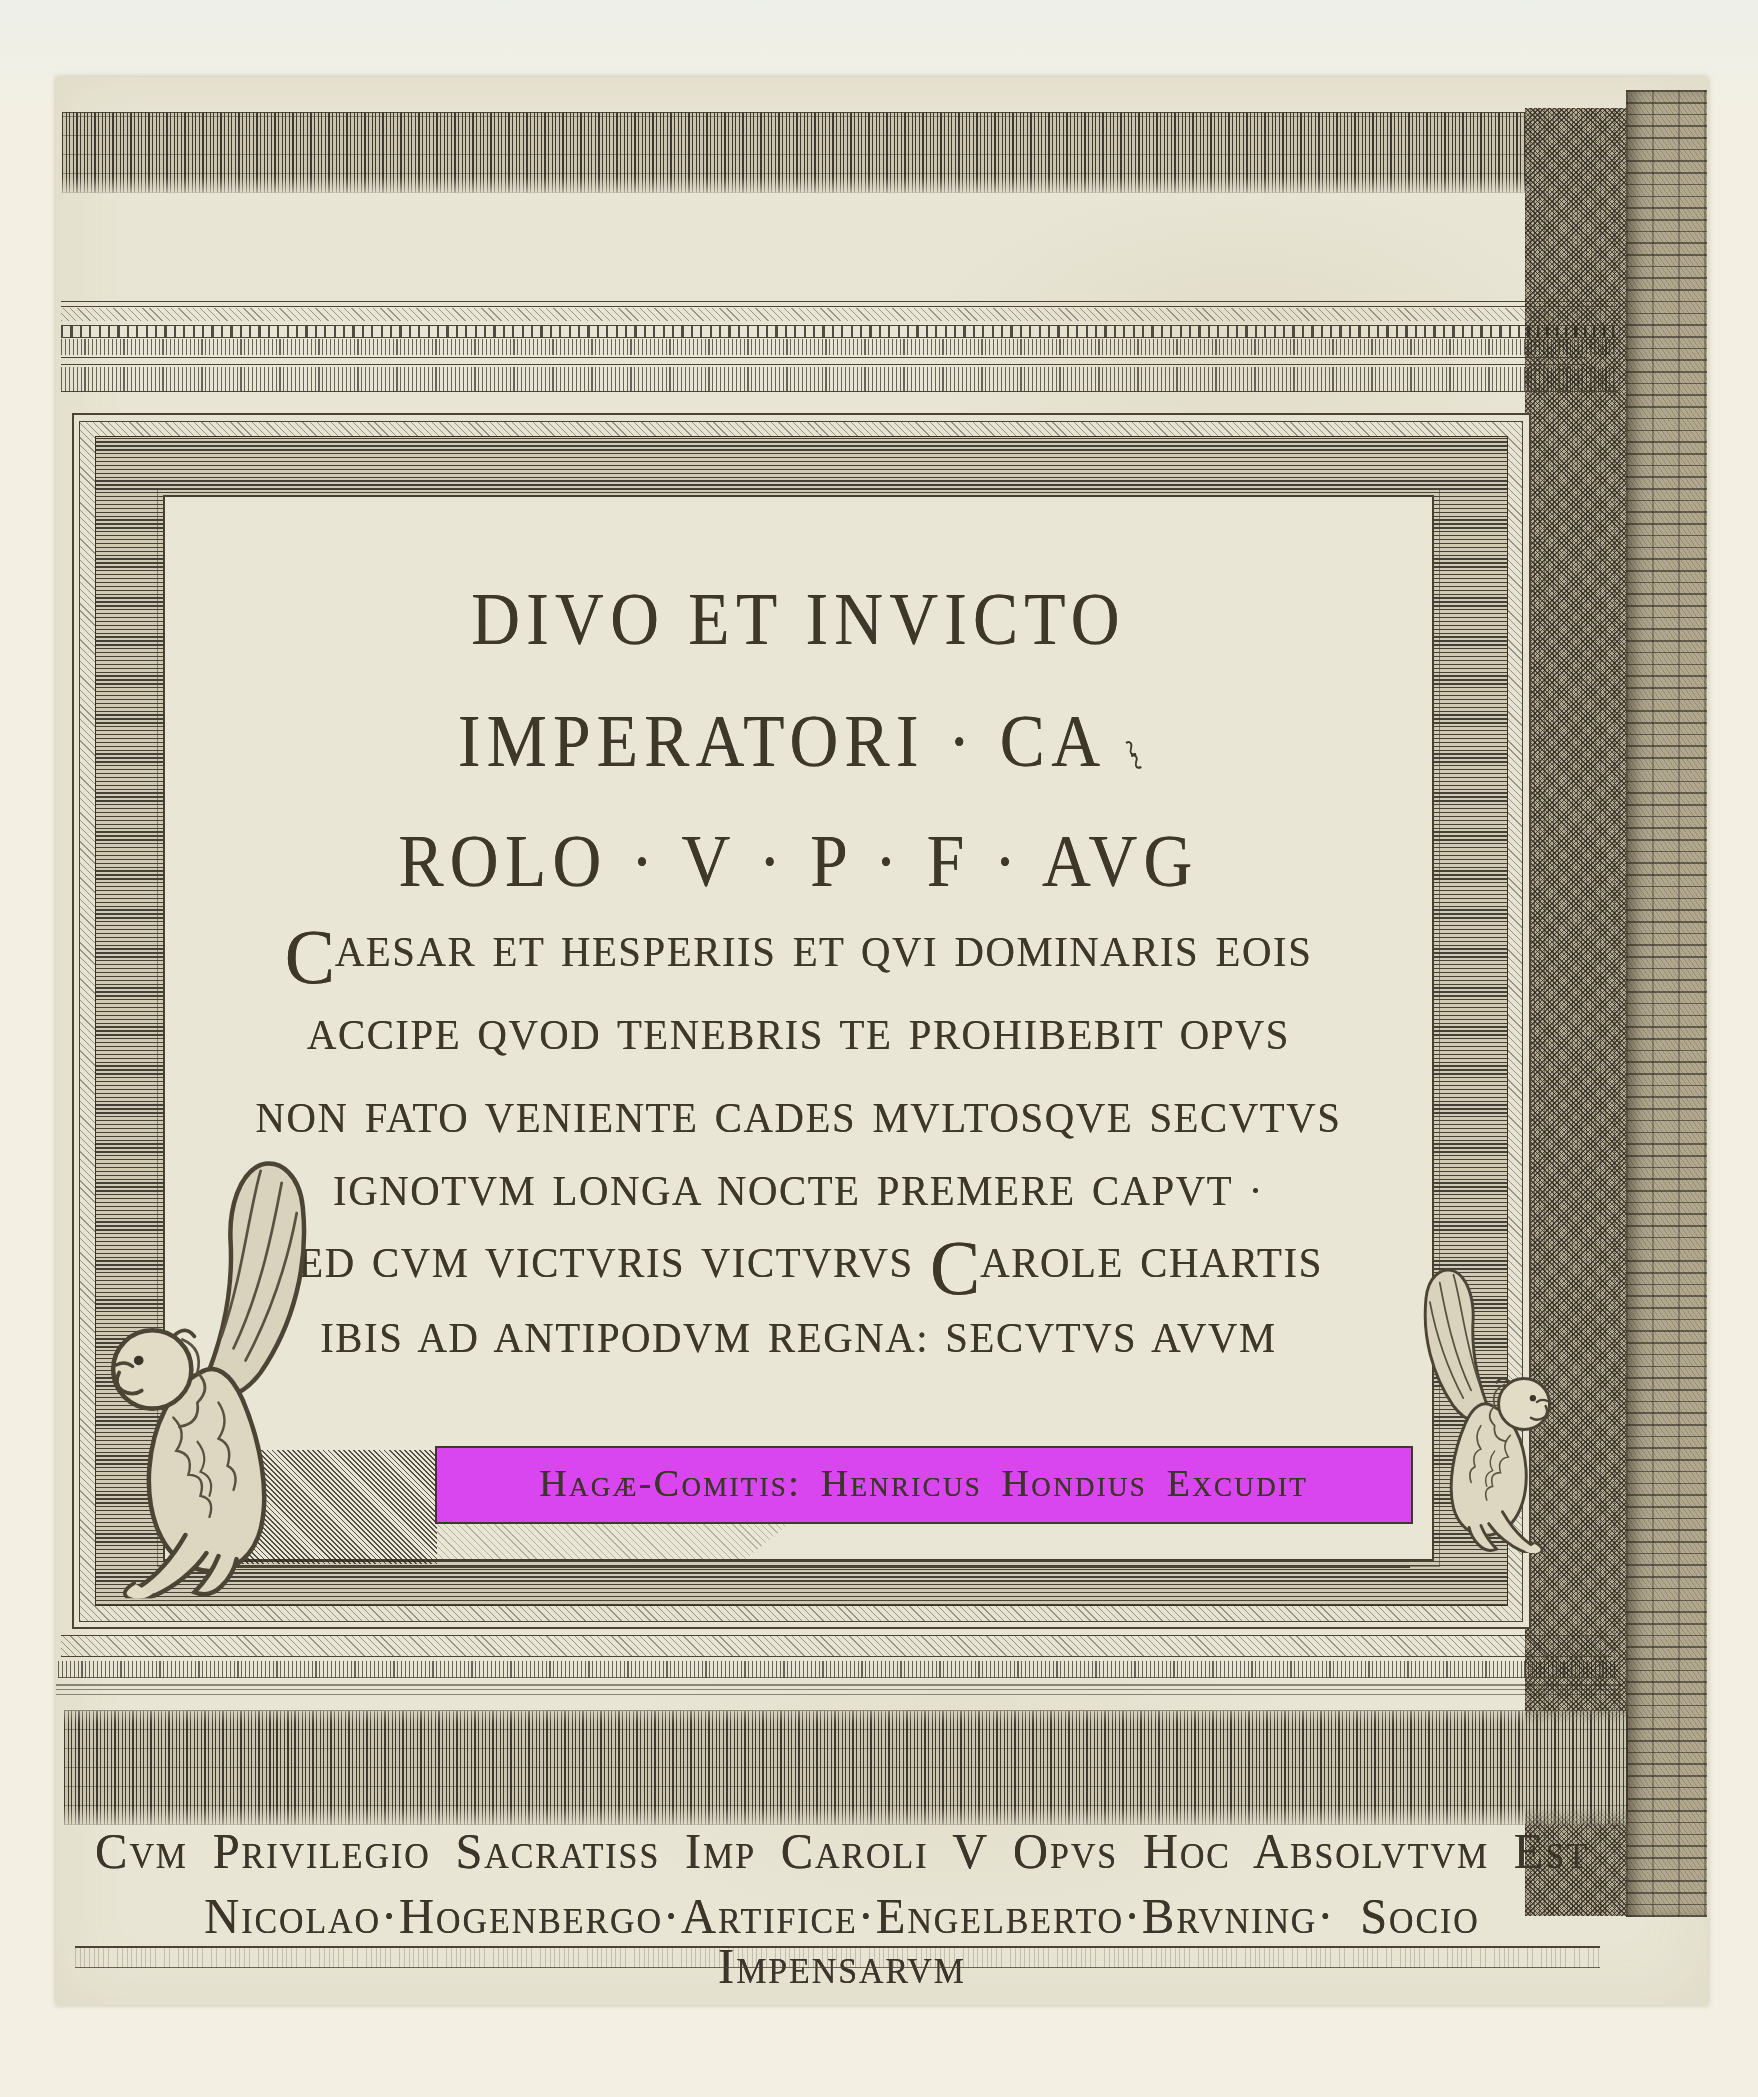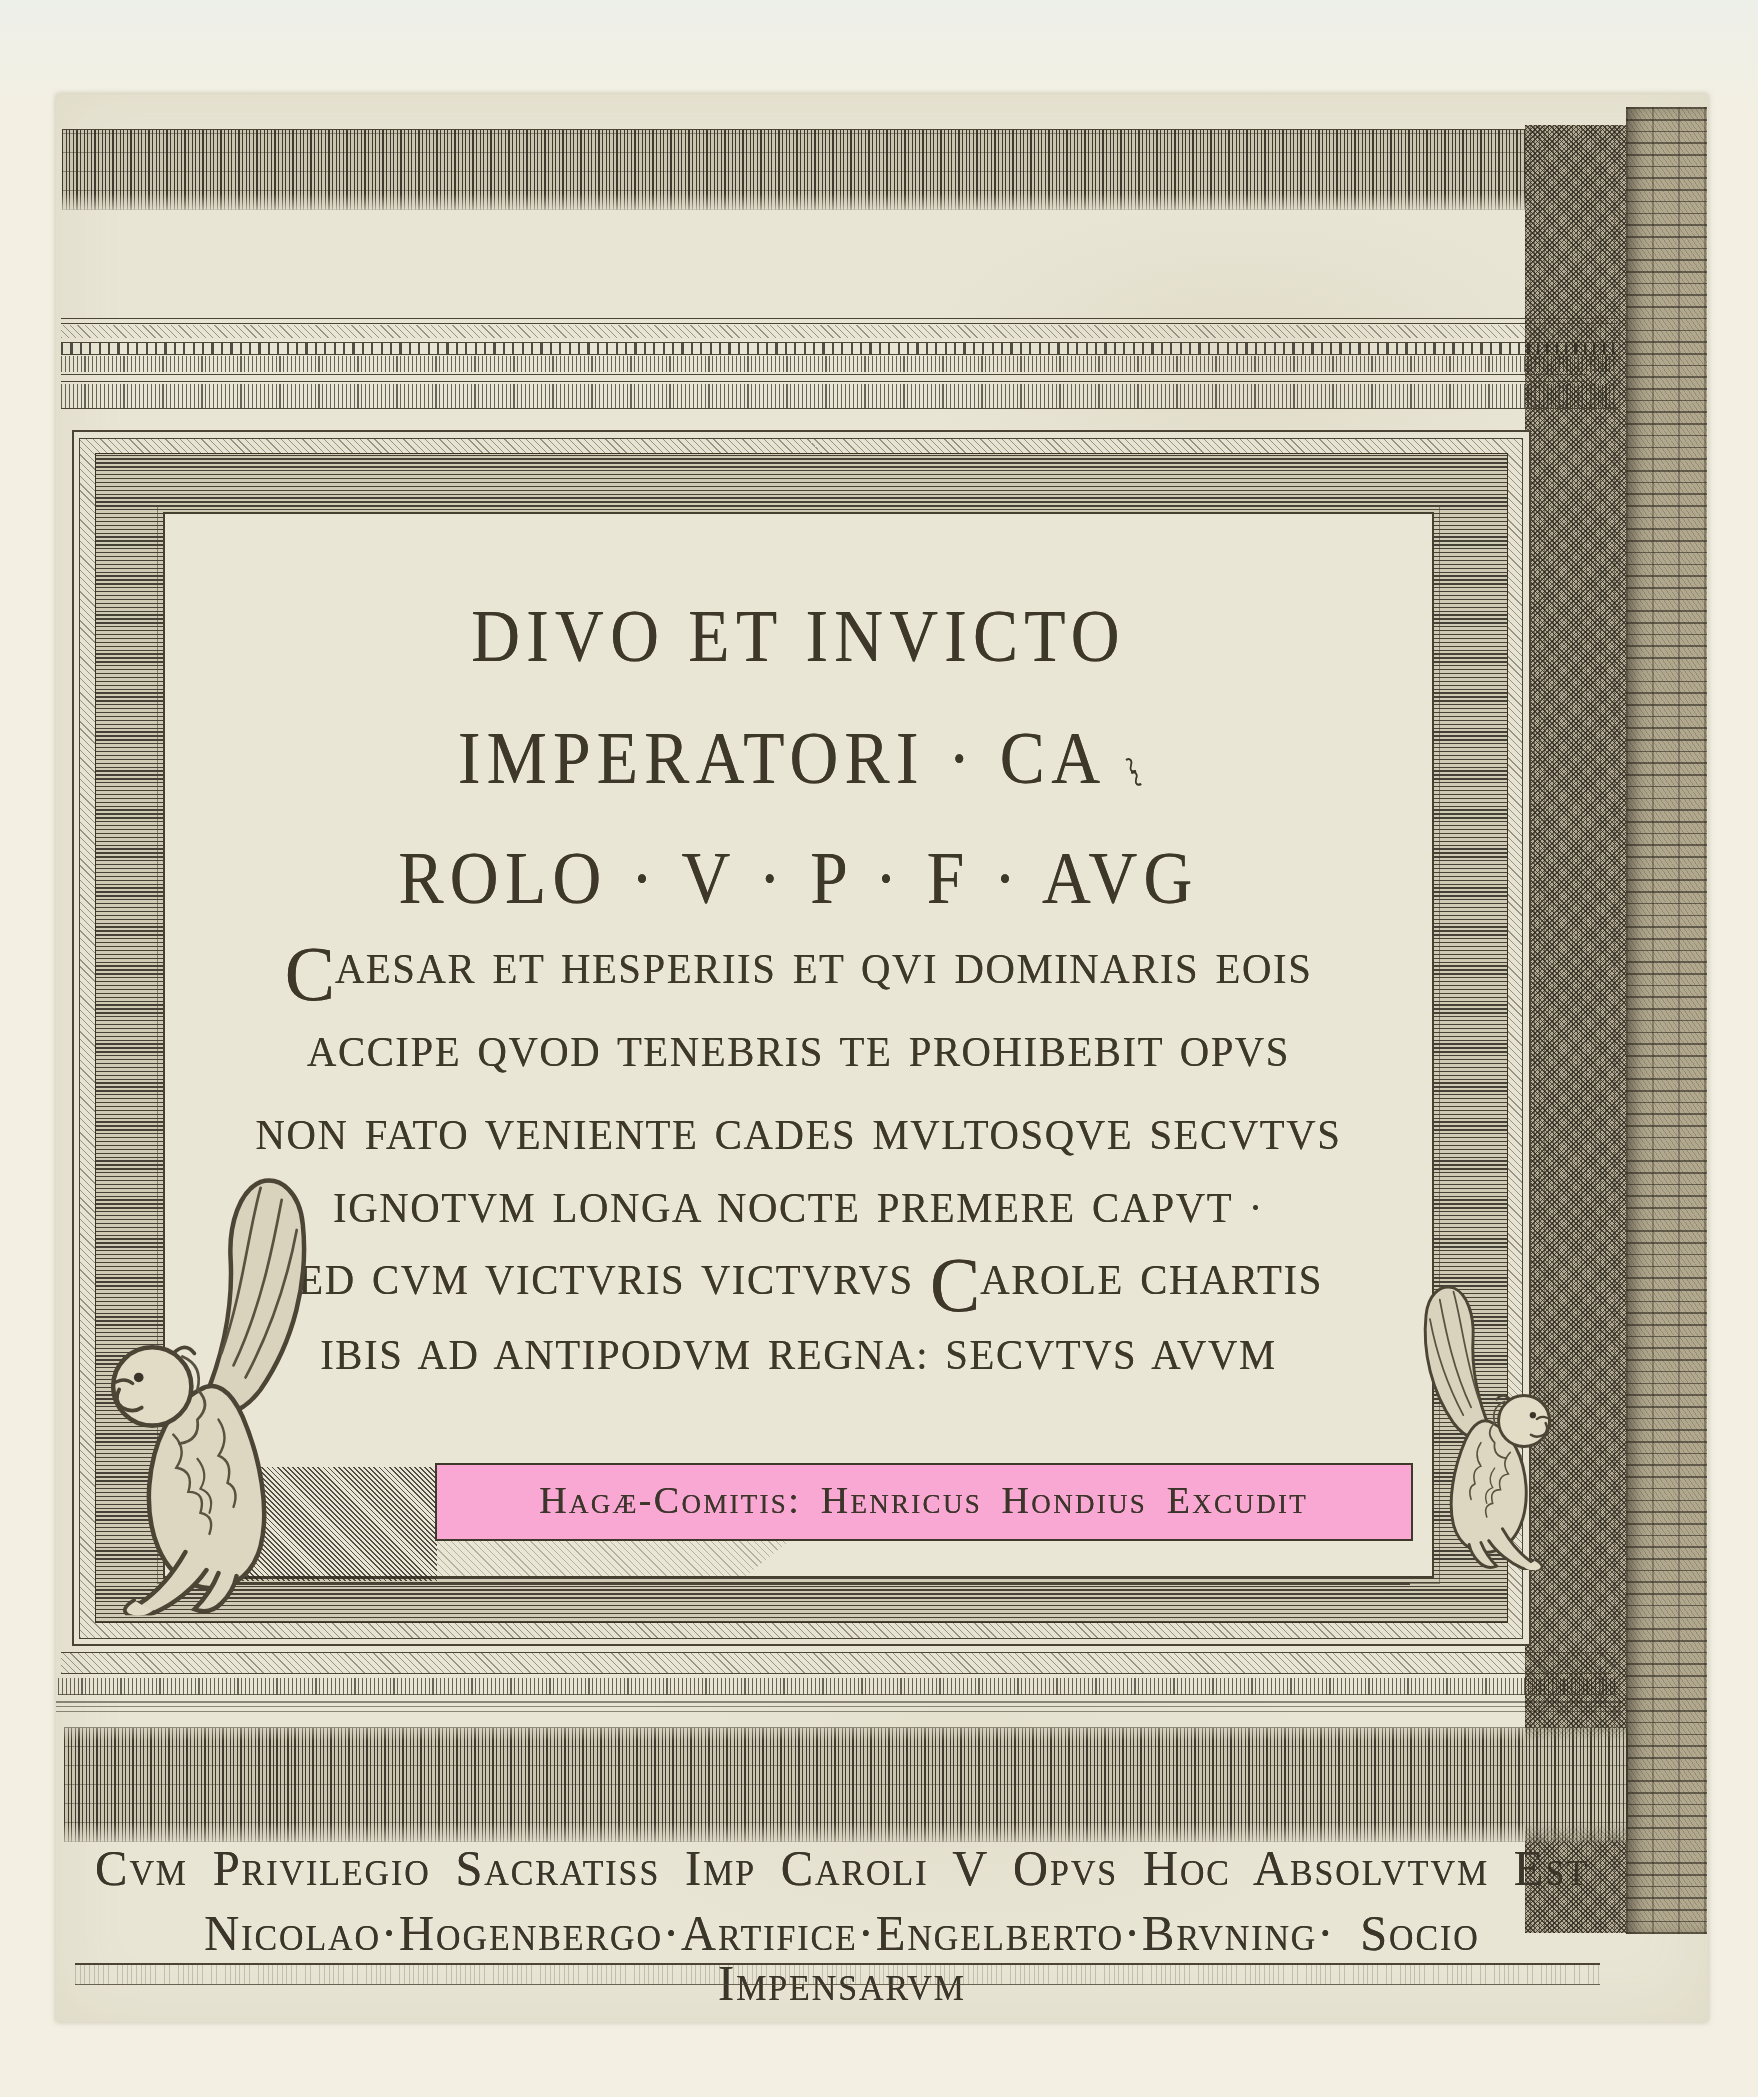--- a/index.html
+++ b/index.html
@@ -2,21 +2,21 @@
 <html style="font-size:12.5px"><head>
 <meta charset="utf-8">
 <style>
   html,body{margin:0;padding:0;background:#e9e7da;}
   #canvas{position:relative;width:1759px;height:2097px;overflow:hidden;
     background:linear-gradient(180deg,#edefe9 0px,#f3f0e3 109px,#f3f0e3 100%);
     font-family:"Liberation Serif","DejaVu Serif",serif;color:#3e382b;}
   .abs{position:absolute;}
 
   
-  .paper{position:absolute;left:56px;top:94px;width:1652px;height:1928px;background:#e9e5d4;
+  .paper{position:absolute;left:56px;top:77px;width:1652px;height:1928px;background:#e9e5d4;
     box-shadow:0 0 5.5px rgba(110,100,70,.35), inset 0 0 70px rgba(150,140,105,.12);}
   .paper::before{content:"";position:absolute;inset:0;pointer-events:none;
     background:
       radial-gradient(ellipse 469px 235px at 72% 14%, rgba(150,138,105,.10), transparent 70%),
       radial-gradient(ellipse 391px 313px at 28% 52%, rgba(150,138,105,.07), transparent 70%),
       radial-gradient(ellipse 547px 235px at 55% 88%, rgba(150,138,105,.08), transparent 70%);}
 
   
   .hv-dark{background:
       repeating-linear-gradient(90deg, rgba(43,38,29,.88) 0 1.3px, transparent 1.3px 3.6px),
@@ -76,21 +76,21 @@
   .flourish{display:inline-block;transform:rotate(66deg) translate(1.6px,-7.8px);font-size:.45em;
       letter-spacing:-3.9px;margin-left:7.8px;}
 
   .step-shadow{position:absolute;left:138px;top:1035px;width:225px;height:114px;z-index:2;}
   .step-shadow-soft{position:absolute;left:363px;top:1040px;width:438px;height:106px;opacity:.65;z-index:2;
       clip-path:polygon(0 0,100% 0,70% 100%,0 100%);}
   .step-line{position:absolute;left:138px;top:1151px;width:1198px;height:0;border-top:2.3px solid #4b4434;z-index:2;}
   .step-line2{position:absolute;left:156px;top:1161px;width:1157px;height:0;border-top:0.8px solid rgba(75,68,52,.6);z-index:2;}
 
   .imprint-plaque{position:absolute;left:361px;top:1031px;width:974px;height:74px;z-index:3;
-      border:2.3px solid #3f392c;background:#f9a8d4;text-align:center;}
+      border:2.3px solid #3f392c;background:#d946ef;text-align:center;}
   .imprint-plaque span{line-height:70px;font-size:38px;font-variant:small-caps;letter-spacing:2.3px;
       word-spacing:7.8px;color:#3b352a;text-shadow:0 0 0.5px rgba(59,53,42,.9);}
 
   
   .base-m1{left:4.7px;top:1558px;width:1552px;height:20.3px;border-top:1.6px solid #4b4434;border-bottom:1.6px solid #4b4434;}
   .base-m2{left:1.6px;top:1584px;width:1559px;height:15.6px;border-bottom:1.6px solid rgba(75,68,52,.8);}
   .base-m3{left:0;top:1605px;width:1566px;height:12.5px;
       background:repeating-linear-gradient(0deg, rgba(43,38,29,.5) 0 1.2px, transparent 1.2px 4.7px);}
   .base-frieze{left:7.8px;top:1633px;width:1564px;height:114px;border-top:1.2px solid #4b4434;
     -webkit-mask-image:linear-gradient(180deg,rgba(0,0,0,.55) 0,#000 12% 84%,rgba(0,0,0,.35) 100%);

